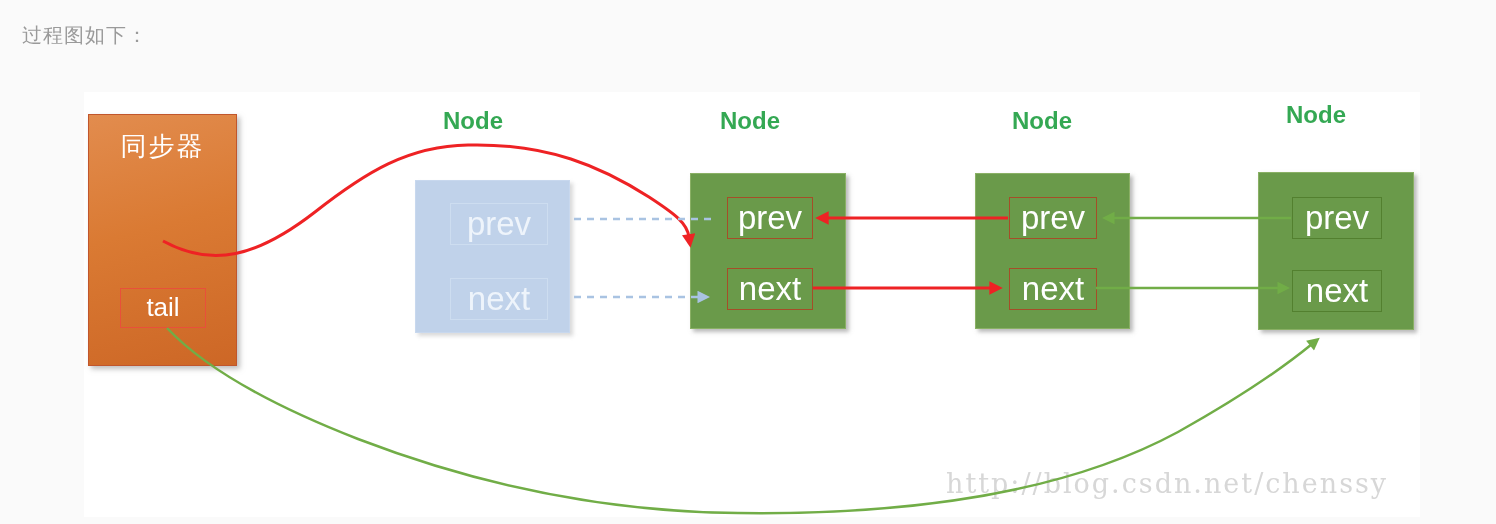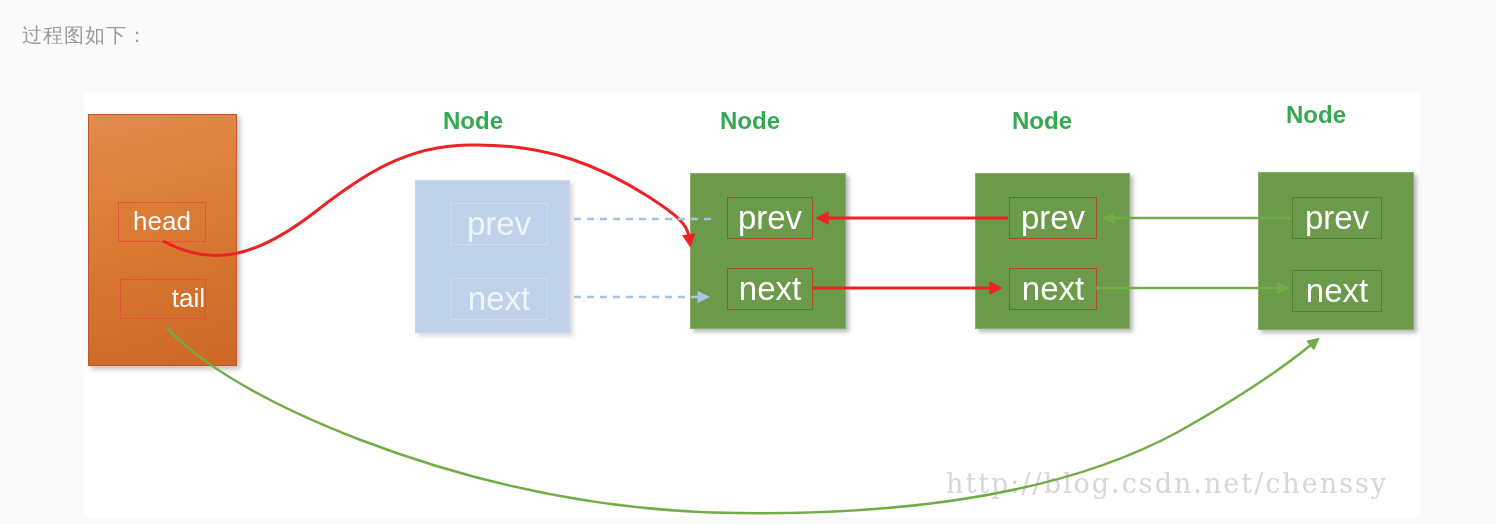--- a/index.html
+++ b/index.html
@@ -25,21 +25,21 @@
   }
   .sync-title{
     display:block;text-align:center;margin-top:14px;
     font-size:26px;color:#ffffff;letter-spacing:2px;
   }
   .sync-field{
     position:absolute;text-align:center;color:#ffffff;font-size:26px;
     border:1px solid #e8503a;
   }
   .sync-field.head{left:29px;top:87px;width:86px;height:38px;line-height:37px;}
-  .sync-field.tail{left:31px;top:164px;width:84px;height:38px;line-height:37px;text-align:right;}
+  .sync-field.tail{left:31px;top:173px;width:84px;height:38px;line-height:37px;}
 
   
   .node-label{
     position:absolute;width:100px;
     font-size:24px;font-weight:bold;color:#34a853;
   }
   
   .node{
     position:absolute;width:154px;height:154px;
     background:#6a9a4a;border:1px solid #8ab065;
@@ -86,21 +86,21 @@
 </head>
 <body>
 
 <div class="caption">过程图如下：</div>
 
 <div class="canvas">
   <div class="watermark" style="left:862px;top:376px;">http://blog.csdn.net/chenssy</div>
 </div>
 
 <div class="sync">
-  <div class="sync-field head">head</div>
+  <span class="sync-title">同步器</span>
   <div class="sync-field tail">tail</div>
 </div>
 
 <div class="node-label" style="left:443px;top:107px;">Node</div>
 <div class="node-label" style="left:720px;top:107px;">Node</div>
 <div class="node-label" style="left:1012px;top:107px;">Node</div>
 <div class="node-label" style="left:1286px;top:101px;">Node</div>
 
 <div class="node detached">
   <div class="field prev">prev</div>

